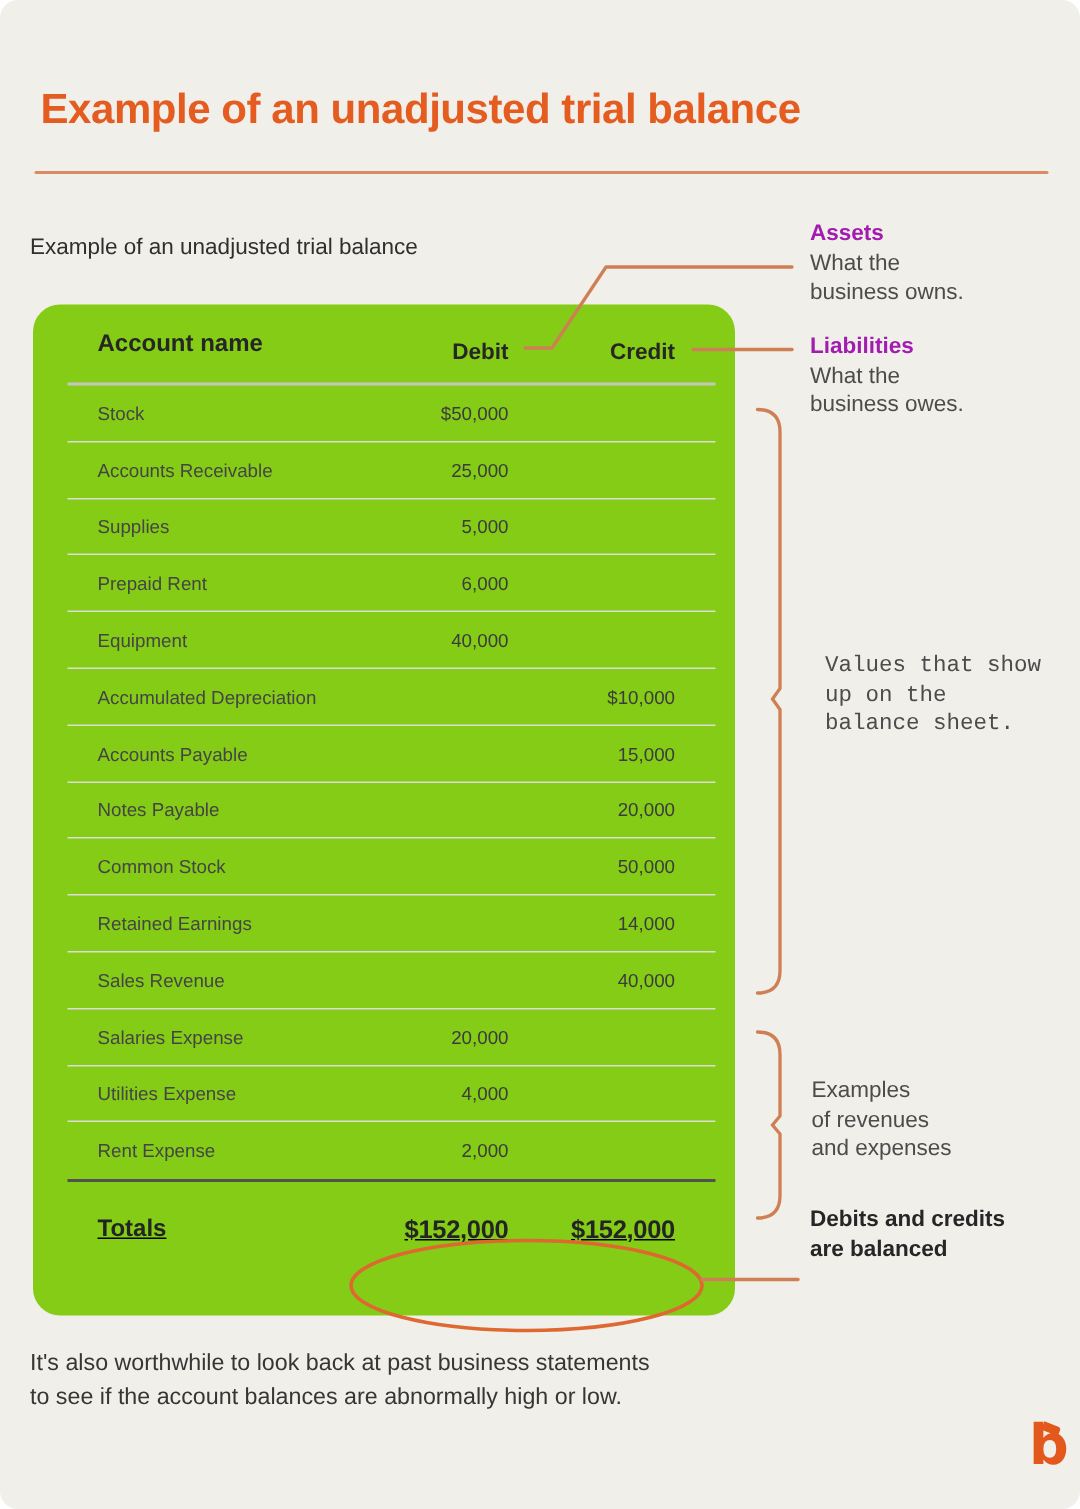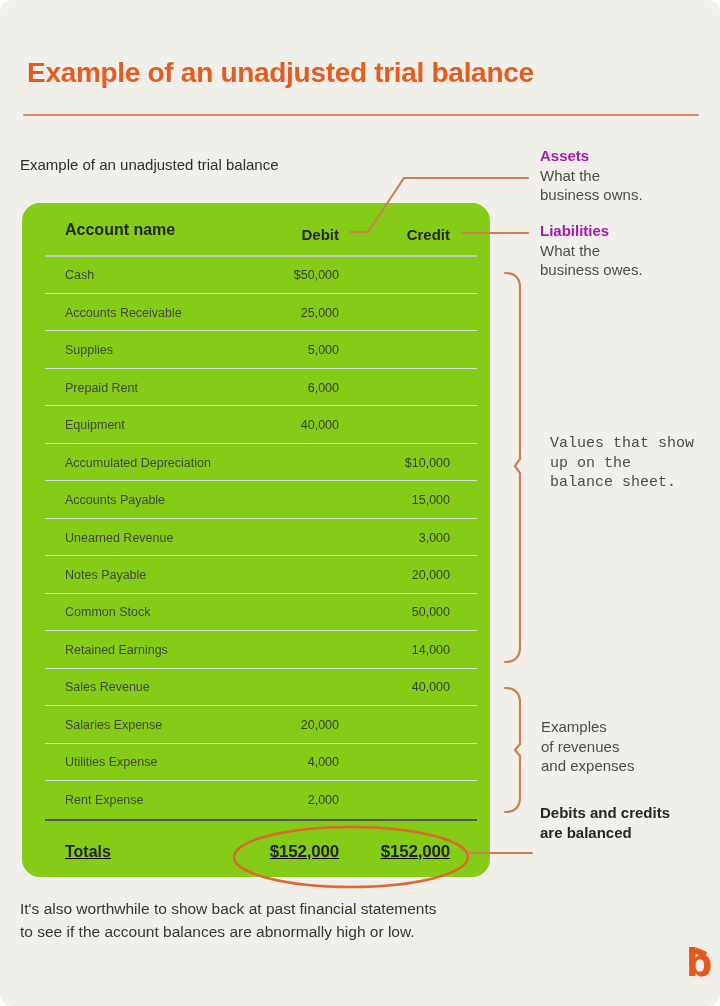--- a/index.html
+++ b/index.html
@@ -81,21 +81,21 @@
   <div class="subtitle">Example of an unadjusted trial balance</div>
 
   <div class="card">
     <div class="grid-row thead">
       <div class="th-acct">Account name</div>
       <div class="th-num">Debit</div>
       <div class="th-num">Credit</div>
     </div>
 
     <div class="grid-row trow">
-      <div class="cell-acct">Cash</div>
+      <div class="cell-acct">Stock</div>
       <div class="cell-num">$50,000</div>
       <div class="cell-num"></div>
     </div>
     <div class="grid-row trow">
       <div class="cell-acct">Accounts Receivable</div>
       <div class="cell-num">25,000</div>
       <div class="cell-num"></div>
     </div>
     <div class="grid-row trow">
       <div class="cell-acct">Supplies</div>
@@ -114,25 +114,20 @@
     </div>
     <div class="grid-row trow">
       <div class="cell-acct">Accumulated Depreciation</div>
       <div class="cell-num"></div>
       <div class="cell-num">$10,000</div>
     </div>
     <div class="grid-row trow">
       <div class="cell-acct">Accounts Payable</div>
       <div class="cell-num"></div>
       <div class="cell-num">15,000</div>
-    </div>
-    <div class="grid-row trow">
-      <div class="cell-acct">Unearned Revenue</div>
-      <div class="cell-num"></div>
-      <div class="cell-num">3,000</div>
     </div>
     <div class="grid-row trow">
       <div class="cell-acct">Notes Payable</div>
       <div class="cell-num"></div>
       <div class="cell-num">20,000</div>
     </div>
     <div class="grid-row trow">
       <div class="cell-acct">Common Stock</div>
       <div class="cell-num"></div>
       <div class="cell-num">50,000</div>
@@ -203,21 +198,21 @@
   <svg class="overlay" width="720" height="1006" viewBox="0 0 720 1006">
     <polyline points="350,232 368,232 404,178 528,178" fill="none" stroke-width="2.2" stroke-linejoin="round" stroke-linecap="round" stroke="#cf7f54"></polyline>
     <line x1="462" y1="233" x2="528" y2="233" stroke-width="2.2" stroke-linecap="round" stroke="#cf7f54"></line>
     <path d="M 505 273 Q 520 273 520 288 L 520 459 L 515 466 L 520 473 L 520 647 Q 520 662 505 662" fill="none" stroke-width="2.2" stroke-linecap="round" stroke="#cf7f54"></path>
     <path d="M 505 688 Q 520 688 520 703 L 520 744 L 515 750 L 520 756 L 520 797 Q 520 812 505 812" fill="none" stroke-width="2.2" stroke-linecap="round" stroke="#cf7f54"></path>
     <ellipse cx="351" cy="857" rx="117" ry="30" fill="none" stroke-width="2.4" stroke="#df6730"></ellipse>
     <line x1="468" y1="853" x2="532" y2="853" stroke-width="2.2" stroke-linecap="round" stroke="#cf7f54"></line>
   </svg>
 
   <div class="footer">
-    <div>It's also worthwhile to show back at past financial statements</div>
+    <div>It's also worthwhile to look back at past business statements</div>
     <div>to see if the account balances are abnormally high or low.</div>
   </div>
 
   <div class="logo">
     <span class="logo-b">b</span>
     <span class="logo-flag"></span>
   </div>
 
 </div>
 

